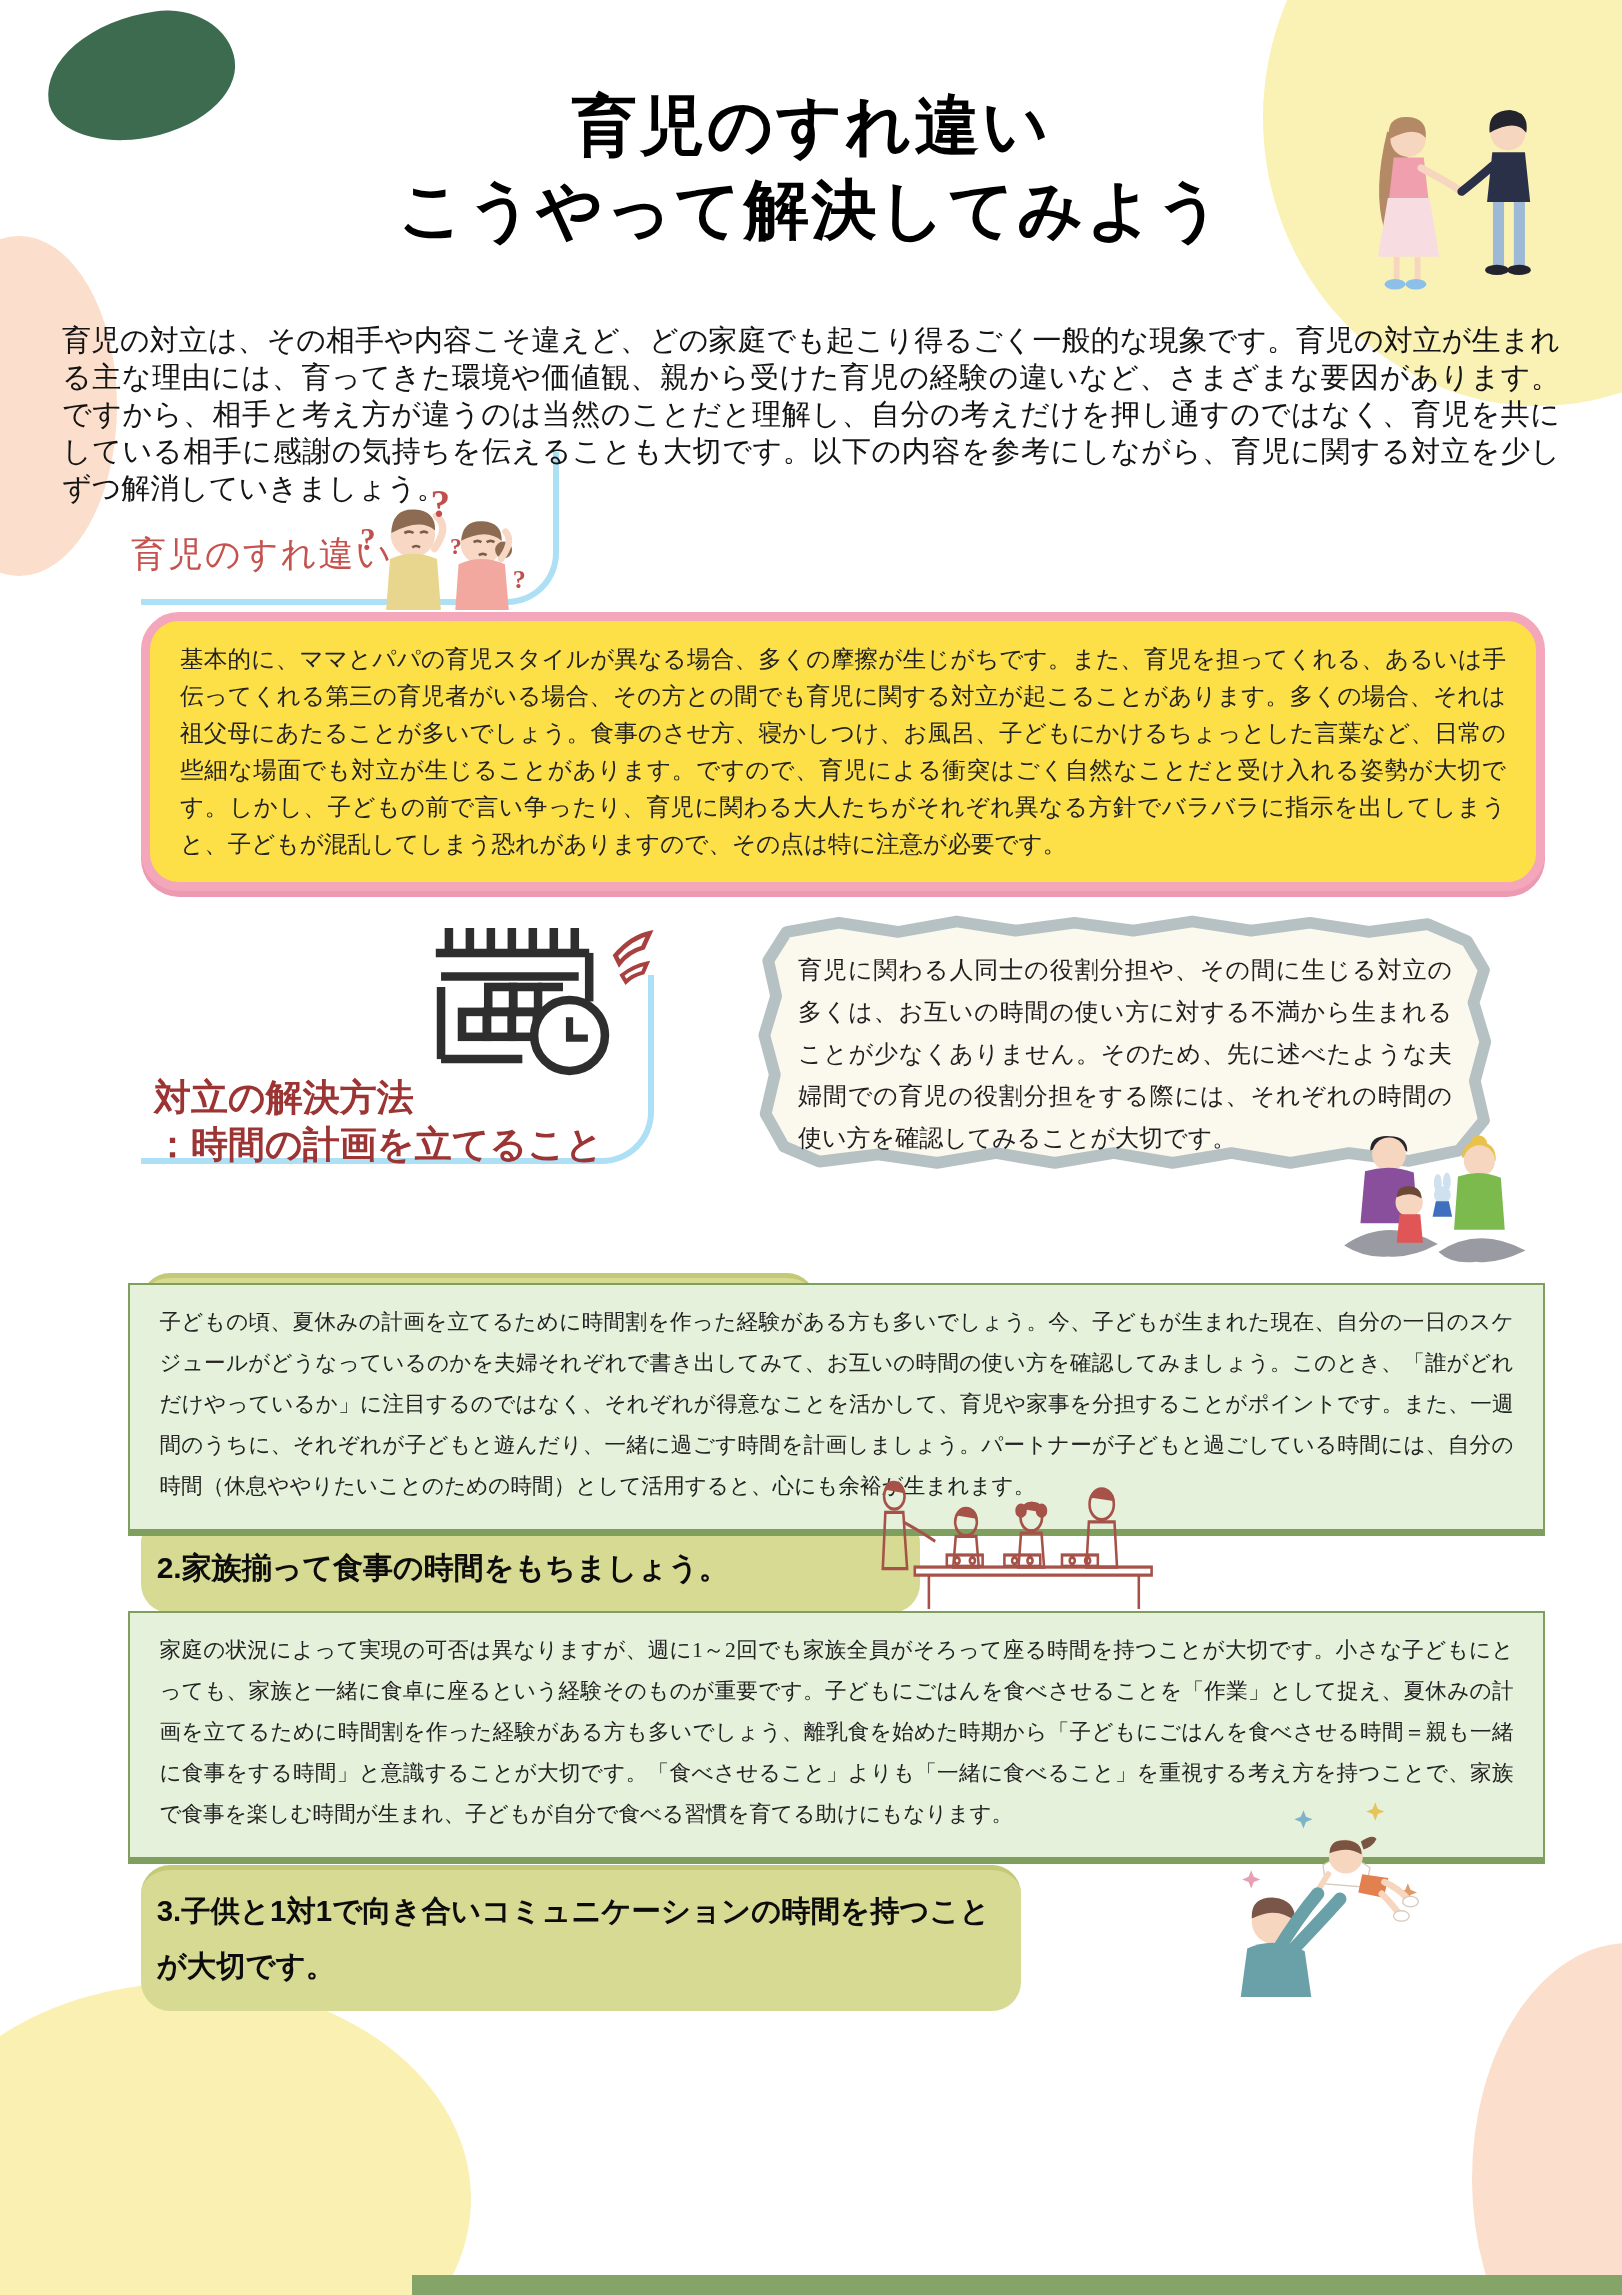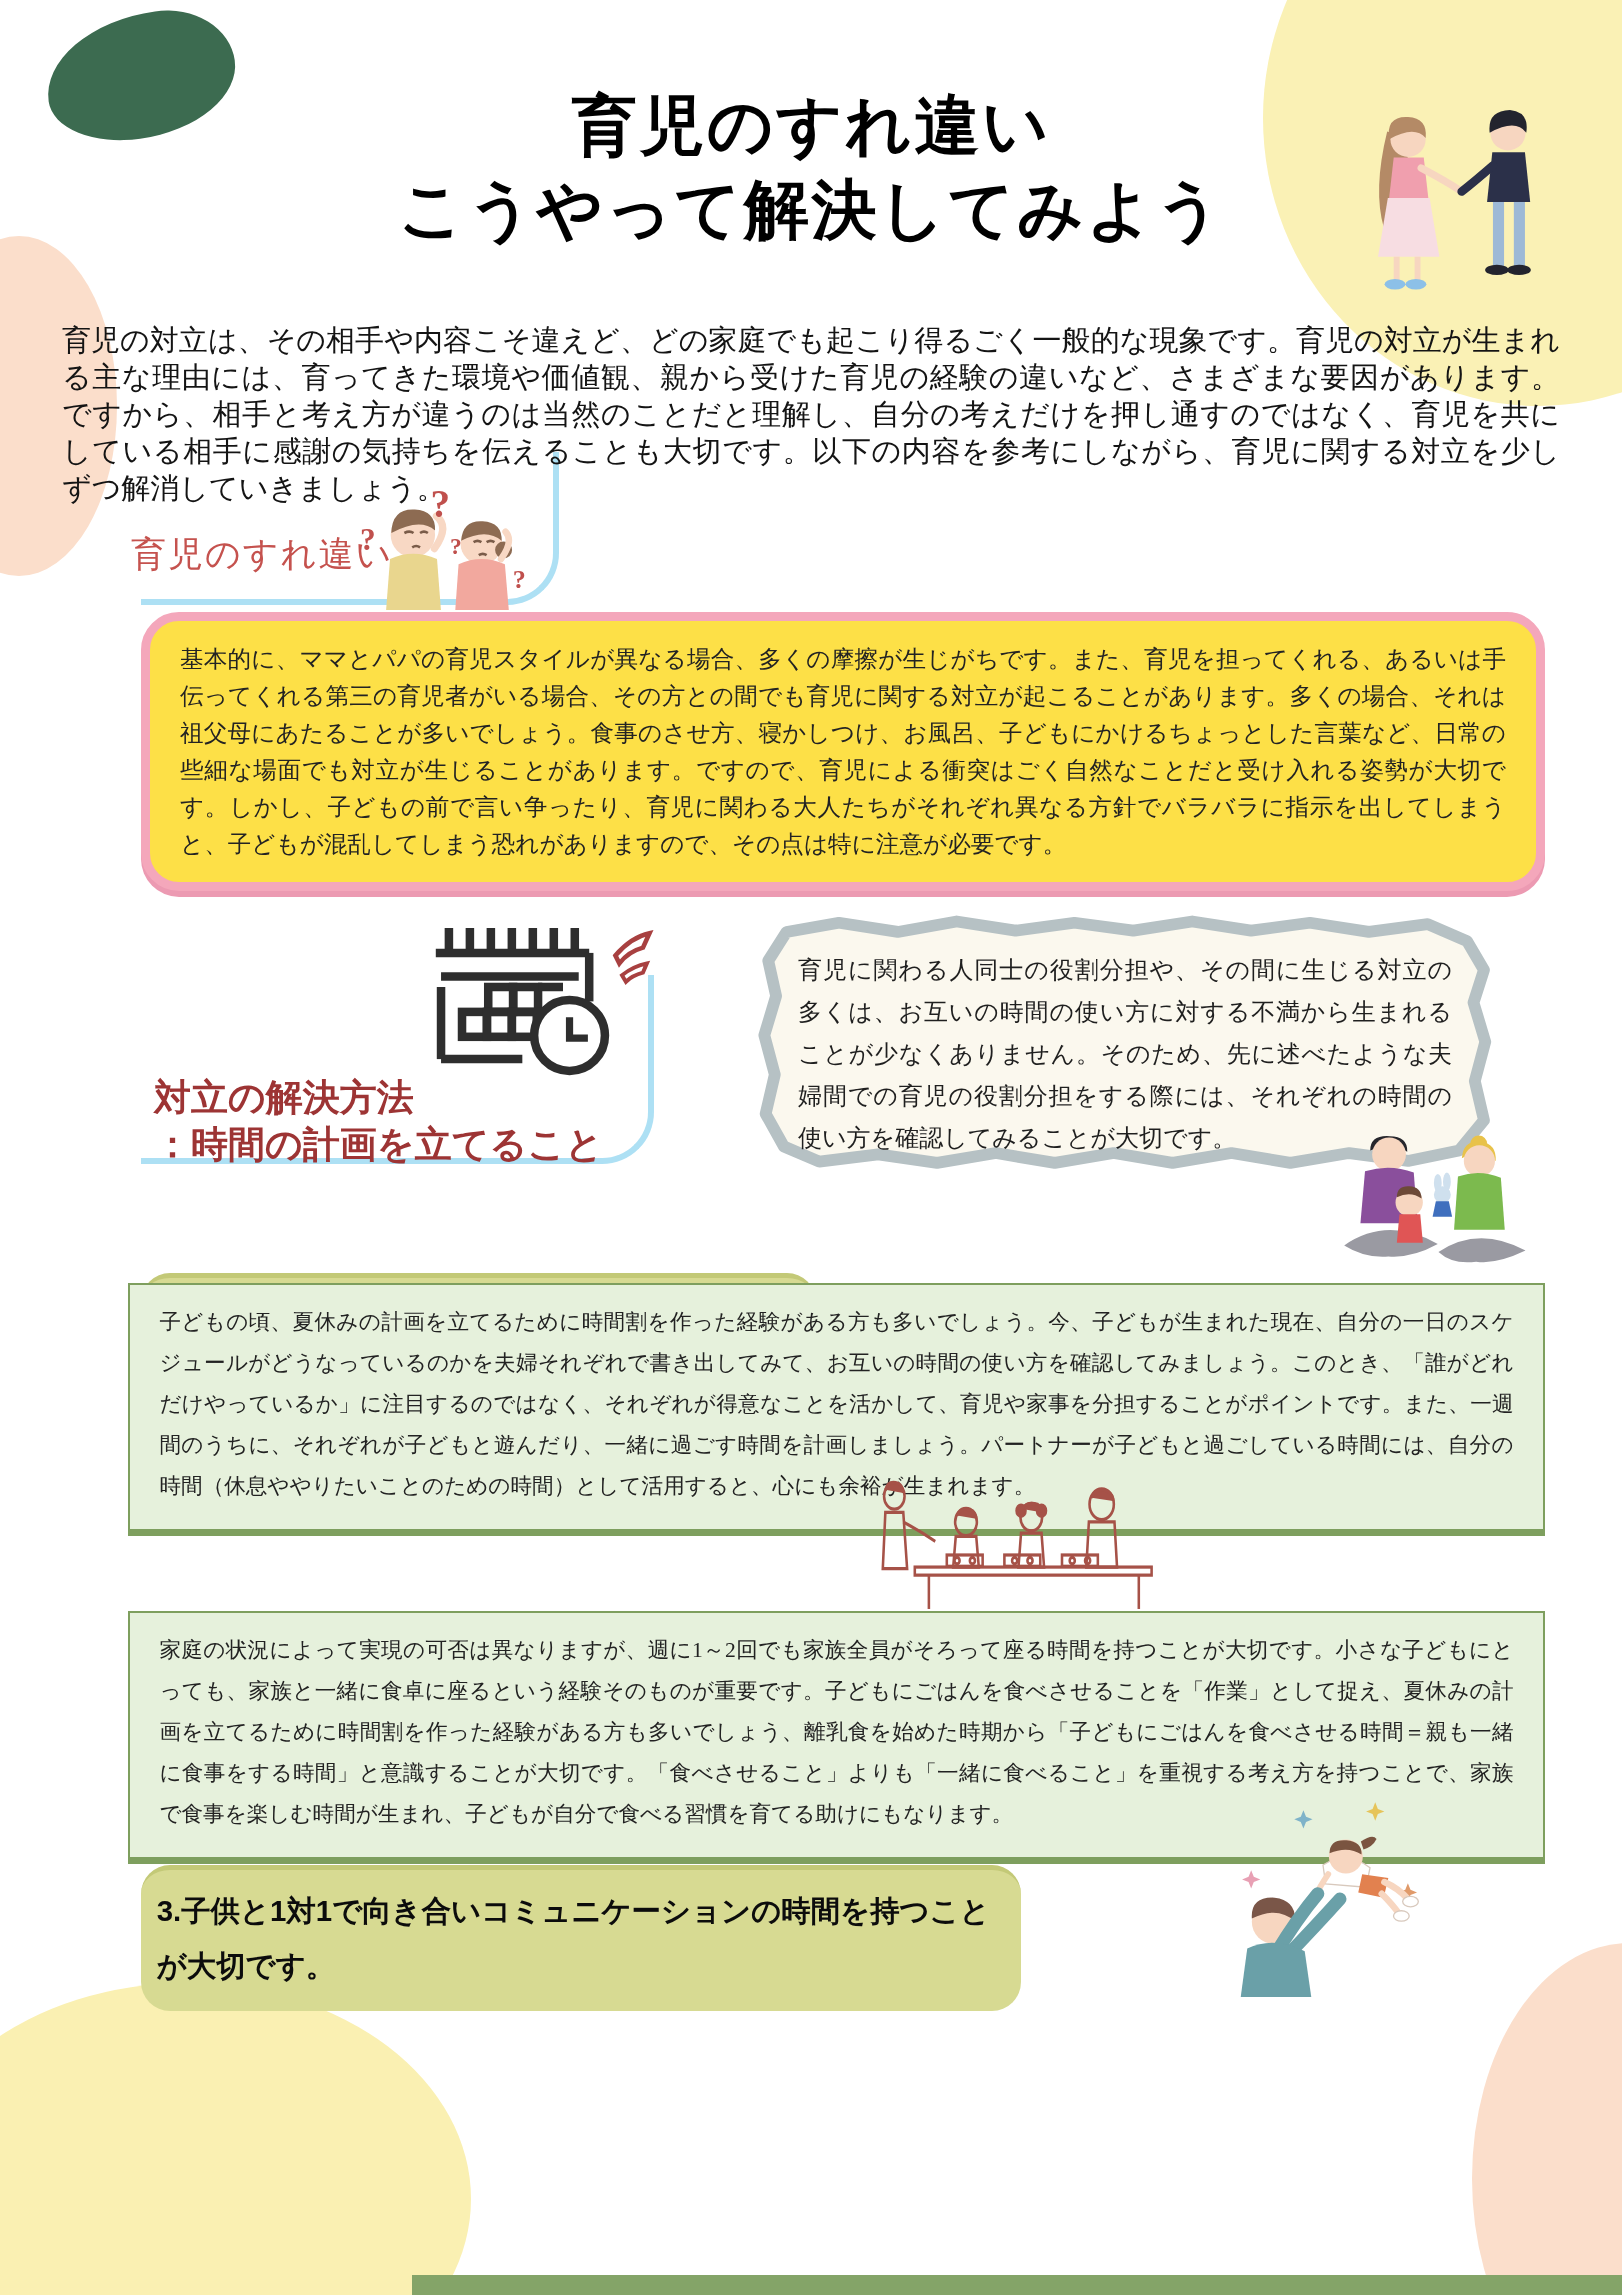--- a/index.html
+++ b/index.html
@@ -184,20 +184,23 @@
     <path d="M253,186 Q315,145 387,184 Q341,206 311,201 Q275,206 253,186 Z" fill="#9a9aa2"></path>
     <ellipse cx="252" cy="80" rx="6" ry="14" fill="#cfe0ee"></ellipse>
     <ellipse cx="266" cy="78" rx="6" ry="14" fill="#cfe0ee"></ellipse>
     <circle cx="259" cy="98" r="13" fill="#cfe0ee"></circle>
     <path d="M249,108 L269,108 L274,132 L244,132 Z" fill="#3f6fbe"></path>
   </svg>
   <div class="abs content-box step1-content">
     <span>子どもの頃、夏休みの計画を立てるために時間割を作った経験がある方も多いでしょう。今、子どもが生まれた現在、自分の一日のスケジュールがどうなっているのかを夫婦それぞれで書き出してみて、お互いの時間の使い方を確認してみましょう。このとき、「誰がどれだけやっているか」に注目するのではなく、それぞれが得意なことを活かして、育児や家事を分担することがポイントです。また、一週間のうちに、それぞれが子どもと遊んだり、一緒に過ごす時間を計画しましょう。パートナーが子どもと過ごしている時間には、自分の時間（休息ややりたいことのための時間）として活用すると、心にも余裕が生まれます。</span>
   </div>
 
+  <div class="abs step-label step2-label">
+    <span>2.家族揃って食事の時間をもちましょう。</span>
+  </div>
   <svg class="abs illus" style="left:870px;top:1472px;" width="288" height="141" viewBox="0 0 450 175" preserveAspectRatio="none">
     <g stroke="#a65248" stroke-width="4" fill="none">
       <circle cx="38" cy="30" r="16"></circle>
       <path d="M24,22 Q28,10 44,14 Q52,18 52,26" fill="#a65248"></path>
       <path d="M24,50 L52,50 L58,120 L20,120 Z"></path>
       <path d="M52,62 Q80,74 102,86"></path>
       <rect x="70" y="118" width="370" height="10" fill="#ffffff"></rect>
       <line x1="92" y1="128" x2="92" y2="170"></line>
         <line x1="420" y1="128" x2="420" y2="170"></line>
       <rect x="120" y="103" width="56" height="14"></rect>

